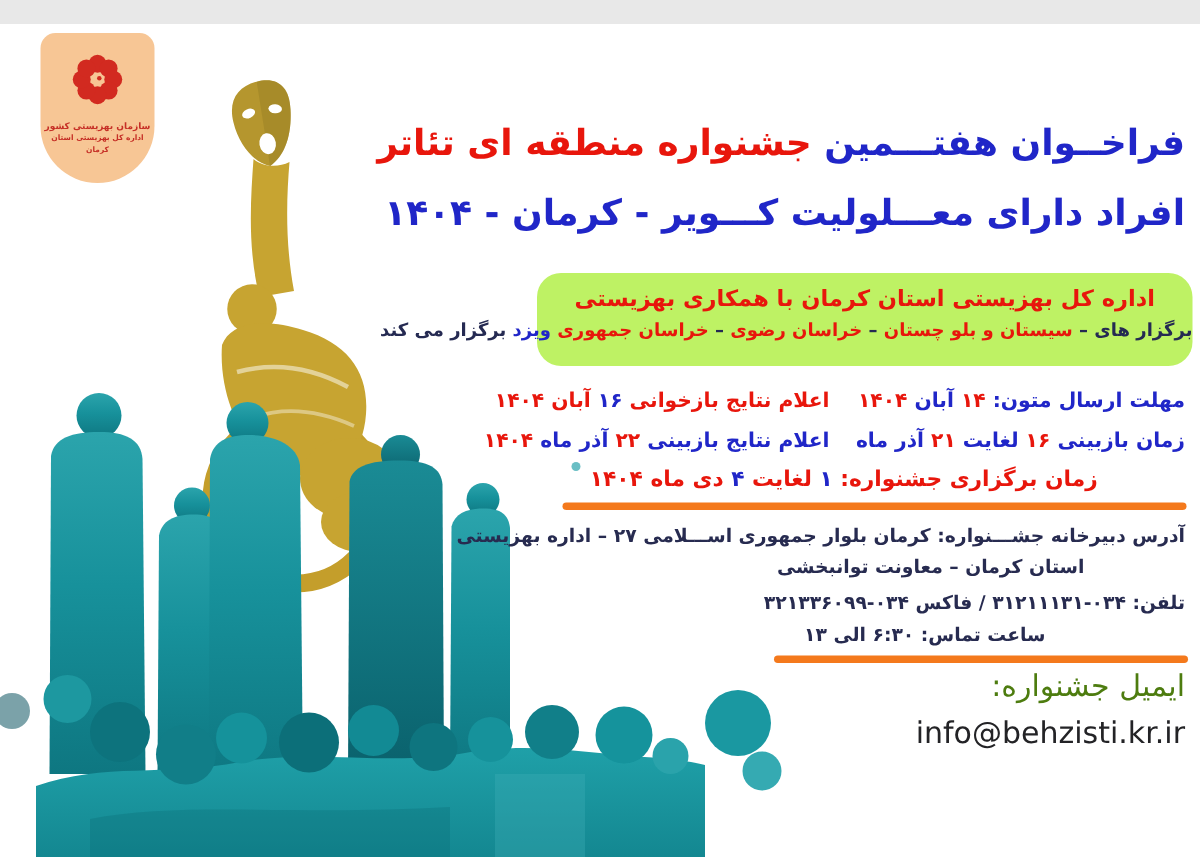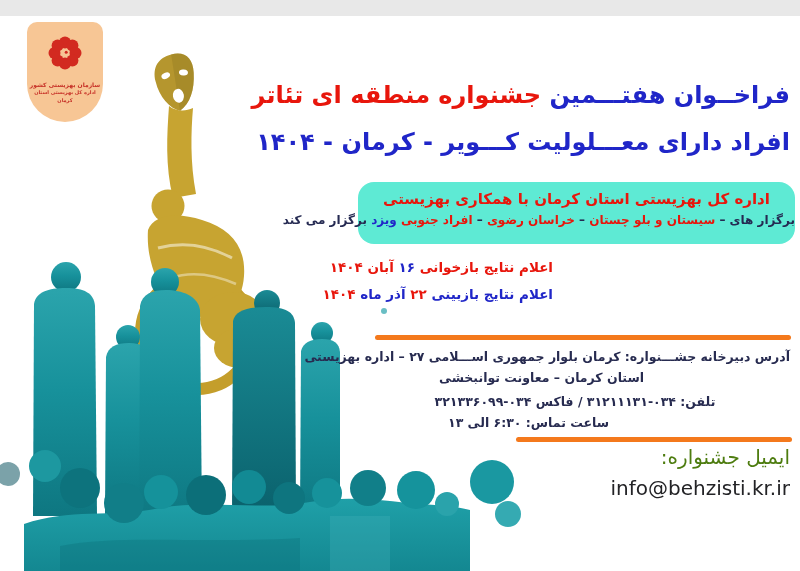--- a/index.html
+++ b/index.html
@@ -18,21 +18,21 @@
   .badge-t1{font-size:6px;font-weight:bold;color:#c62f26;direction:rtl;line-height:1.5;margin-top:1px;}
   .badge-t2{font-size:5px;font-weight:bold;color:#c62f26;direction:rtl;line-height:1.5;}
 
   
   .title{position:absolute;top:56px;right:10px;width:470px;text-align:right;direction:rtl;}
   .title-line{font-size:24px;font-weight:bold;line-height:47px;white-space:nowrap;}
 
   
   .org-box{
     position:absolute;left:358px;top:166px;width:437px;height:62px;box-sizing:border-box;
-    background:#5eead4;border-radius:16px;direction:rtl;text-align:center;padding-top:8px;
+    background:#bef264;border-radius:16px;direction:rtl;text-align:center;padding-top:8px;
   }
   .org-line1{font-size:15px;font-weight:bold;color:#e8160c;white-space:nowrap;}
   .org-line2{font-size:12px;font-weight:bold;margin-top:5px;white-space:nowrap;}
 
   
   .sched-left{position:absolute;top:238px;left:330px;width:223px;direction:rtl;text-align:center;}
   .sched-right{position:absolute;top:238px;right:10px;width:235px;direction:rtl;text-align:right;}
   .sched-row{font-size:13.5px;font-weight:bold;line-height:27px;white-space:nowrap;}
   .festival{
     position:absolute;top:293px;left:340px;width:445px;text-align:center;direction:rtl;
@@ -41,21 +41,21 @@
 
   .divider{position:absolute;height:5px;background:#f4791c;border-radius:3px;}
   .divider-1{left:375px;top:319px;width:416px;}
   .divider-2{left:516px;top:421px;width:276px;}
 
   
   .addr{
     position:absolute;top:330px;right:10px;width:430px;direction:rtl;text-align:right;
     color:#272b50;font-weight:bold;font-size:12.5px;line-height:21px;
   }
-  .addr div{white-space:nowrap;text-align:center;}
+  .addr div{white-space:nowrap;}
   .addr-l2{padding-right:67px;}
   .addr-phone{margin-top:3px;}
   .addr-hours{padding-right:93px;}
 
   
   .email{position:absolute;top:429px;right:10px;width:310px;text-align:right;direction:rtl;}
   .email-label{font-size:20px;font-weight:normal;color:#4d7c0f;white-space:nowrap;}
   .email-addr{font-size:20px;color:#232326;direction:ltr;text-align:right;margin-top:7px;white-space:nowrap;}
 
   
@@ -160,27 +160,32 @@
     <div class="badge-t2">اداره کل بهزیستی استان کرمان</div>
   </div>
 
   <div class="title">
     <div class="title-line"><span class="seg-blue">فراخــوان هفتـــمین </span><span class="seg-red">جشنواره منطقه ای تئاتر</span></div>
     <div class="title-line"><span class="seg-blue">افراد دارای معـــلولیت کـــویر - کرمان - ۱۴۰۴</span></div>
   </div>
 
   <div class="org-box">
     <div class="org-line1">اداره کل بهزیستی استان کرمان با همکاری بهزیستی</div>
-    <div class="org-line2"><span class="seg-navy">برگزار های – </span><span class="seg-red">سیستان و بلو چستان</span><span class="seg-navy"> – </span><span class="seg-red">خراسان رضوی</span><span class="seg-navy"> – </span><span class="seg-red">افراد جنوبی</span><span class="seg-navy"> </span><span class="seg-blue">ویزد</span><span class="seg-navy"> برگزار می کند</span></div>
-  </div>
-
+    <div class="org-line2"><span class="seg-navy">برگزار های – </span><span class="seg-red">سیستان و بلو چستان</span><span class="seg-navy"> – </span><span class="seg-red">خراسان رضوی</span><span class="seg-navy"> – </span><span class="seg-red">خراسان جمهوری</span><span class="seg-navy"> </span><span class="seg-blue">ویزد</span><span class="seg-navy"> برگزار می کند</span></div>
+  </div>
+
+  <div class="sched-right">
+    <div class="sched-row"><span class="seg-blue">مهلت ارسال متون: </span><span class="seg-red">۱۴</span><span class="seg-blue"> آبان </span><span class="seg-red">۱۴۰۴</span></div>
+    <div class="sched-row"><span class="seg-blue">زمان بازبینی </span><span class="seg-red">۱۶</span><span class="seg-blue"> لغایت </span><span class="seg-red">۲۱</span><span class="seg-blue"> آذر ماه</span></div>
+  </div>
   <div class="sched-left">
     <div class="sched-row"><span class="seg-red">اعلام نتایج بازخوانی </span><span class="seg-blue">۱۶</span><span class="seg-red"> آبان ۱۴۰۴</span></div>
     <div class="sched-row"><span class="seg-blue">اعلام نتایج بازبینی </span><span class="seg-red">۲۲</span><span class="seg-blue"> آذر ماه </span><span class="seg-red">۱۴۰۴</span></div>
   </div>
+  <div class="festival"><span class="seg-red">زمان برگزاری جشنواره: </span><span class="seg-blue">۱</span><span class="seg-red"> لغایت </span><span class="seg-blue">۴</span><span class="seg-red"> دی ماه ۱۴۰۴</span></div>
 
   <div class="divider divider-1"></div>
 
   <div class="addr">
     <div class="addr-l1">آدرس دبیرخانه جشـــنواره: کرمان بلوار جمهوری اســـلامی ۲۷ – اداره بهزیستی</div>
     <div class="addr-l2">استان کرمان – معاونت توانبخشی</div>
     <div class="addr-phone">تلفن: ۰۳۴-۳۱۲۱۱۱۳۱ / فاکس ۰۳۴-۳۲۱۳۳۶۰۹۹</div>
     <div class="addr-hours">ساعت تماس: ۶:۳۰ الی ۱۳</div>
   </div>
 

